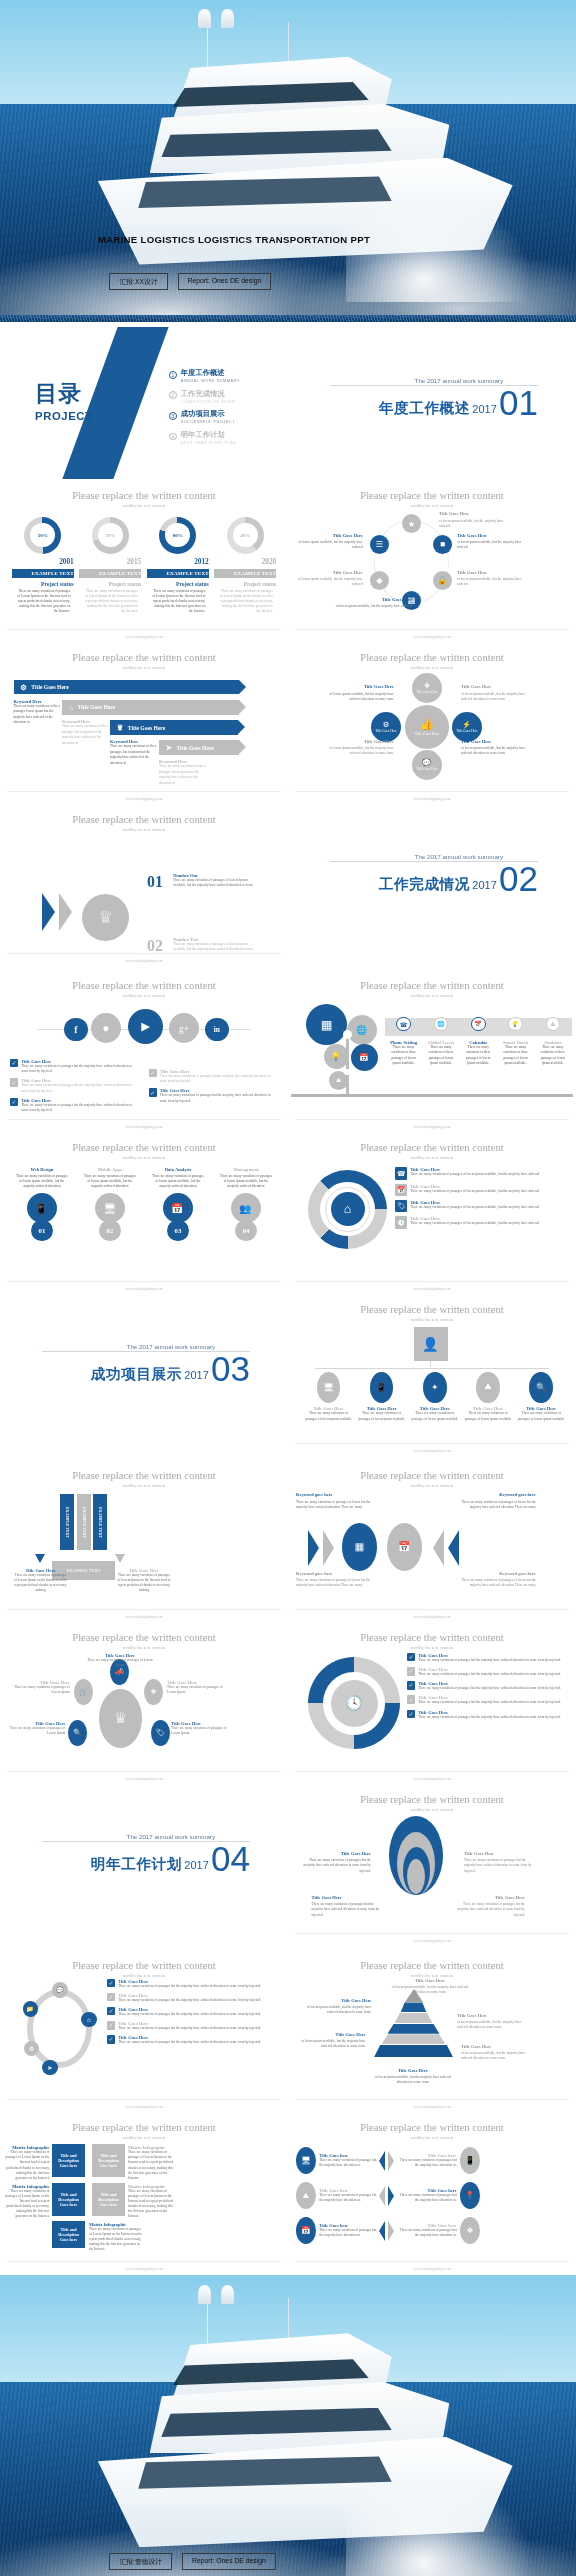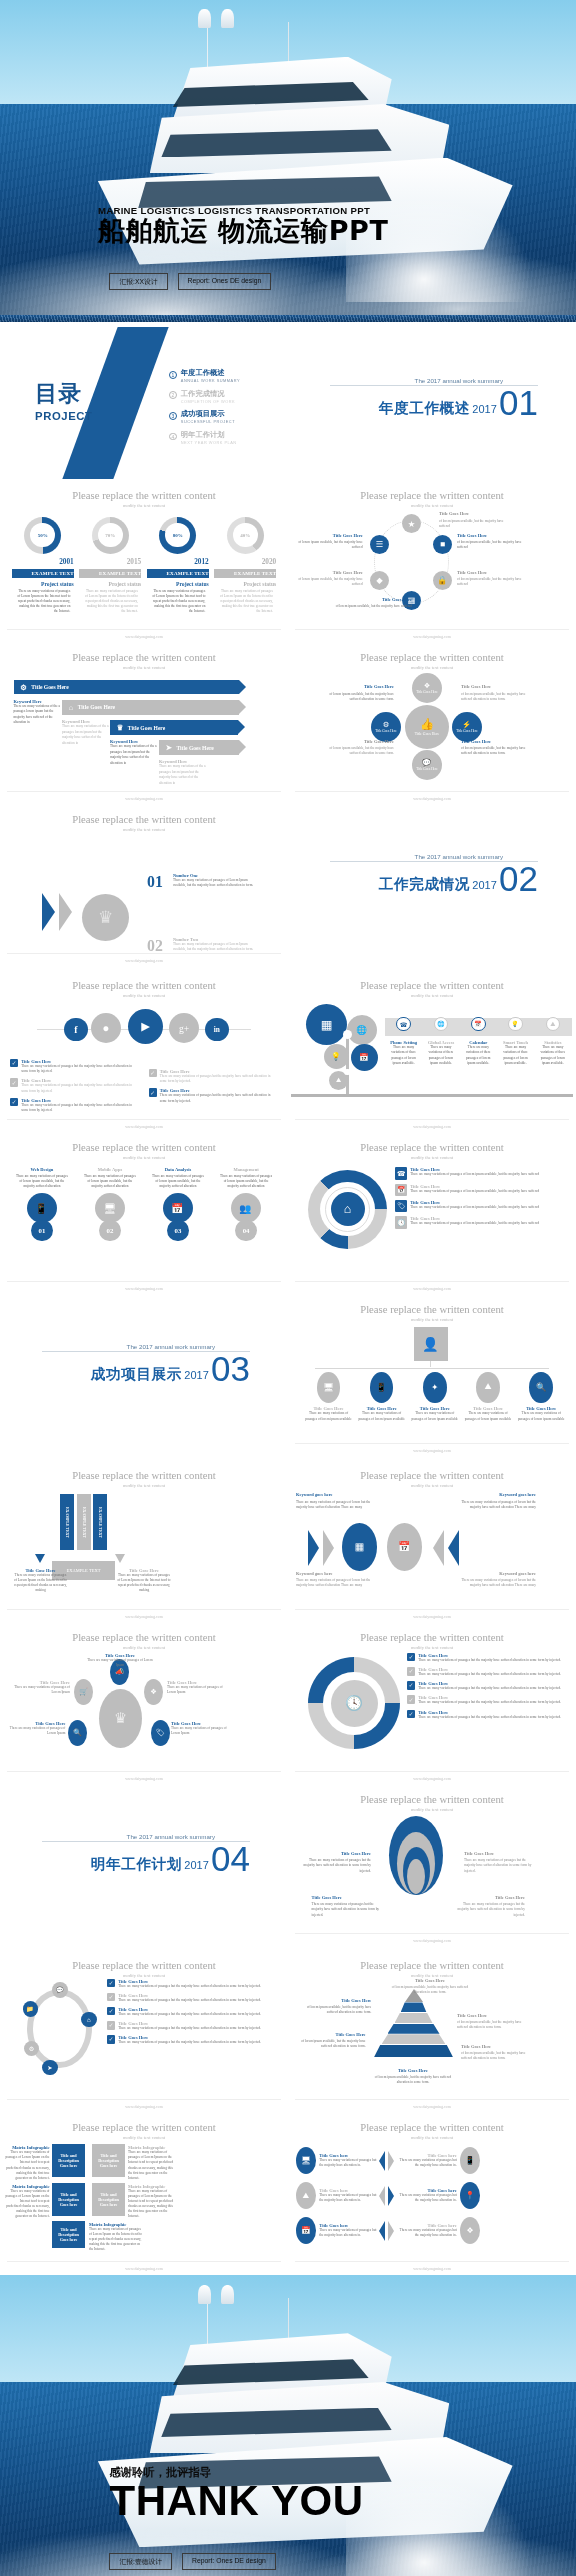--- a/index.html
+++ b/index.html
@@ -176,21 +176,20 @@
         <div class="glass1"></div>
       <div class="deck1"></div>
         <div class="glass2"></div>
       <div class="hull"></div>
         <div class="glass3"></div>
     </div>
     <div class="wake"></div>
     <div class="spray"></div>
     <div class="hero-text">
       <div class="hero-sub">MARINE LOGISTICS LOGISTICS TRANSPORTATION PPT</div>
-      <div class="hero-title">船舶航运  物流运输PPT</div>
     </div>
     <div class="hero-btns">
       <div class="hero-btn">汇报:XX设计</div>
       <div class="hero-btn">Report: Ones DE design</div>
     </div>
   </div>
 
   <div class="row">
     <div class="toc">
       <div class="toc-band"></div>
@@ -1084,24 +1083,20 @@
         <div class="radome b"></div>
       <div class="deck2"></div>
         <div class="glass1"></div>
       <div class="deck1"></div>
         <div class="glass2"></div>
       <div class="hull"></div>
         <div class="glass3"></div>
     </div>
     <div class="wake"></div>
     <div class="spray"></div>
-    <div class="hero-text" style="bottom:24%;left:19%;">
-      <div class="ty-cn">感谢聆听，批评指导</div>
-      <div class="ty-big">THANK YOU</div>
-    </div>
     <div class="hero-btns" style="bottom:9%;">
       <div class="hero-btn">汇报:壹德设计</div>
       <div class="hero-btn">Report: Ones DE design</div>
     </div>
   </div>
 
 </div>
 
 
 </body></html>

